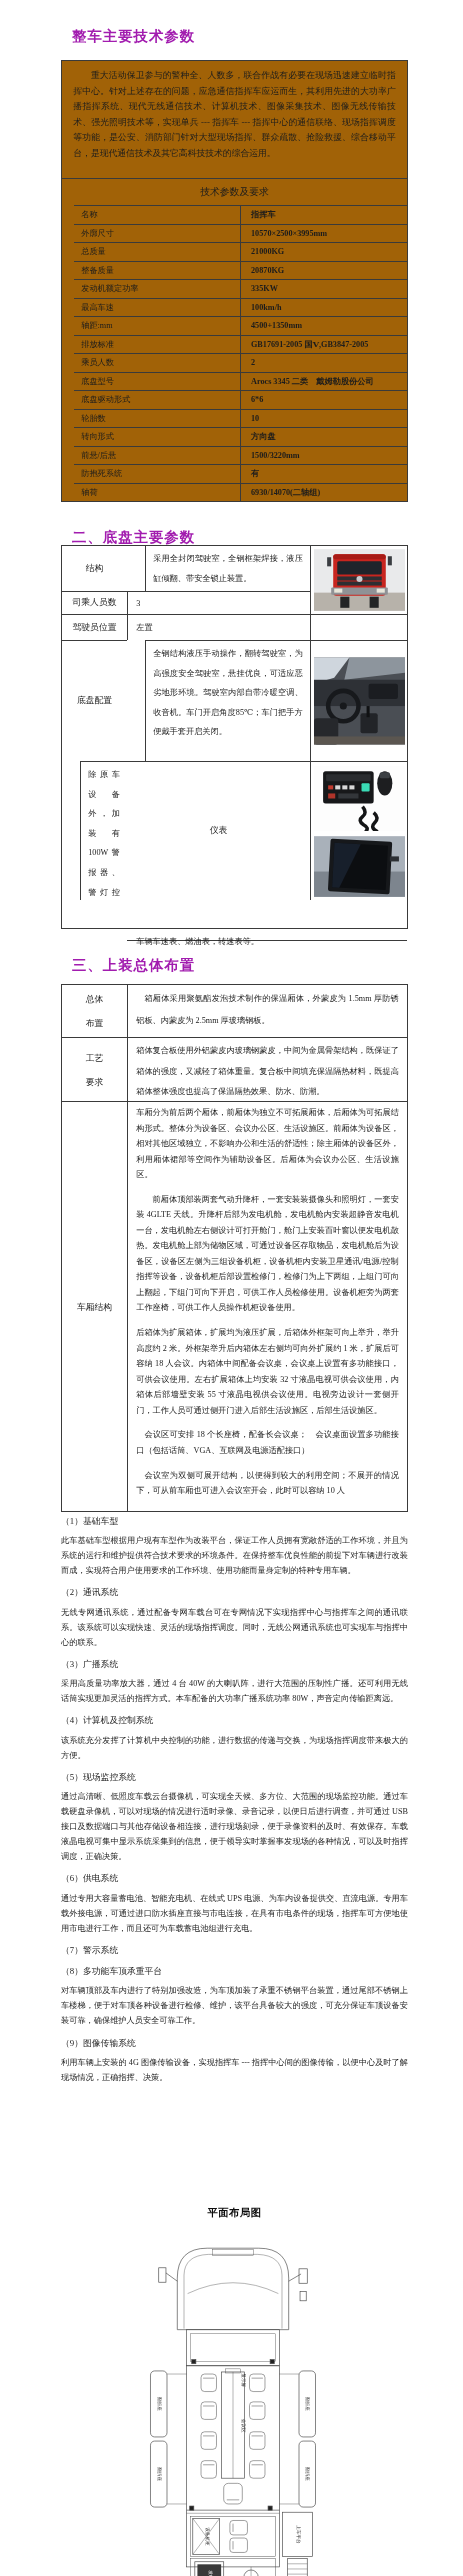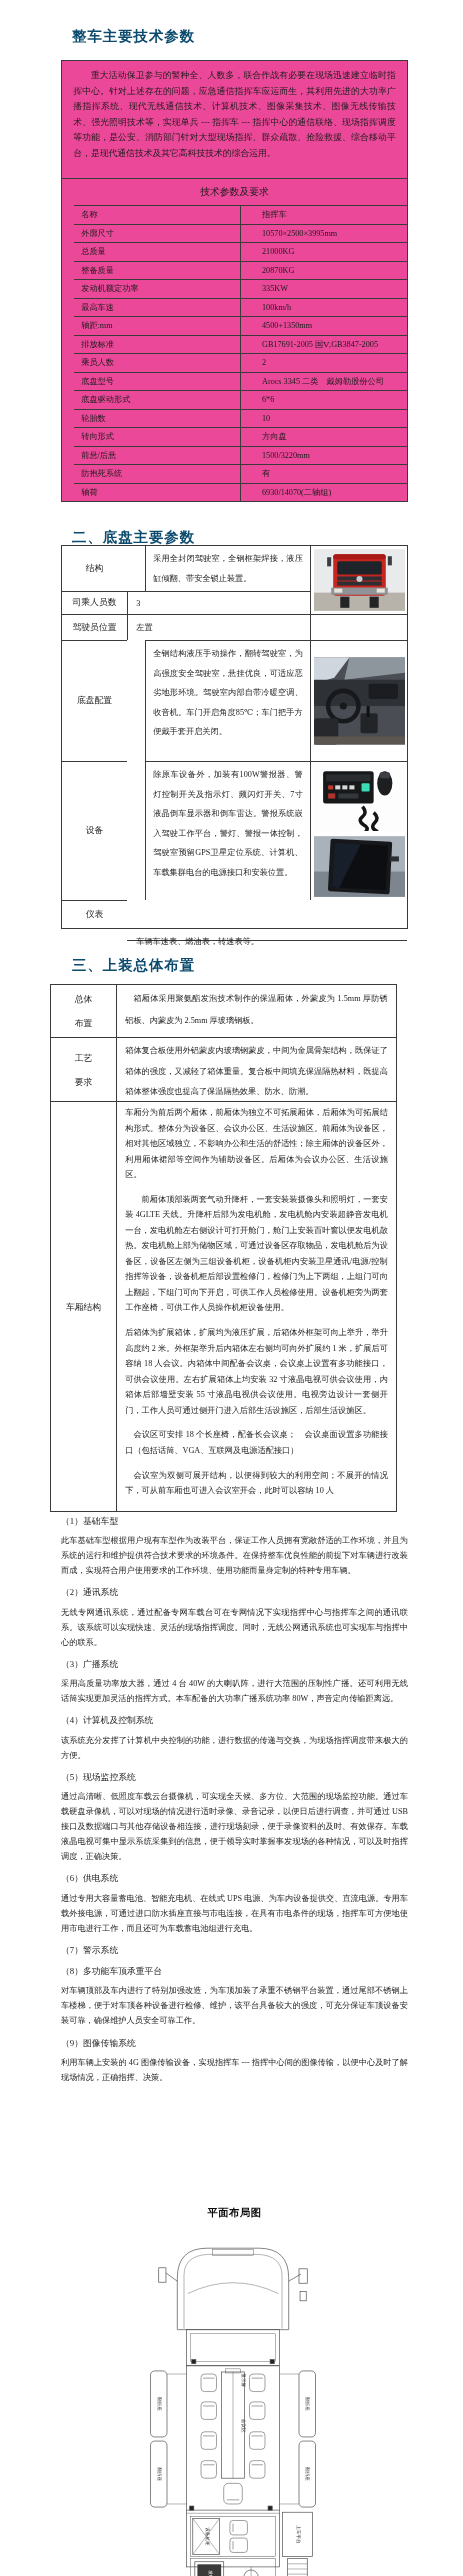--- a/index.html
+++ b/index.html
@@ -1,46 +1,46 @@
 <!DOCTYPE html>
 <html style="font-size:8.2px"><head>
 <meta charset="utf-8">
 <style>
   html,body{margin:0;padding:0;background:#ffffff;}
   .page{position:relative;width:464px;height:3085px;background:#fff;overflow:hidden;
         font-family:"Liberation Serif","DejaVu Serif",serif;color:#1c1c1c;}
-  .h-main{position:absolute;font-weight:bold;font-size:14.4px;color:#0c4a6e;letter-spacing:1px;}
+  .h-main{position:absolute;font-weight:bold;font-size:14.4px;color:#a21caf;letter-spacing:1px;}
   .h-center{position:absolute;left:61px;width:347px;text-align:center;font-weight:bold;font-size:10.3px;color:#0d0d0d;letter-spacing:0.5px;}
 
   
-  .t1{position:absolute;left:61px;top:60px;width:347px;border:1px solid #3a3a3a;box-sizing:border-box;background:#ec4899;}
+  .t1{position:absolute;left:61px;top:60px;width:347px;border:1px solid #3a3a3a;box-sizing:border-box;background:#a16207;}
   .t1-intro{height:117px;box-sizing:border-box;padding:7.2px 11.3px 0 11.3px;font-size:8.8px;line-height:15.5px;
             text-align:justify;text-indent:2em;overflow:hidden;}
   .t1-head{height:26px;border-top:0.5px solid #3a3a3a;display:flex;align-items:center;justify-content:center;font-size:9.8px;}
   .t1 .row{display:grid;grid-template-columns:166px 1fr;height:17.5px;border-top:0.5px solid #3a3a3a;font-size:8.2px;margin-left:12px;}
   .t1 .c1{display:flex;align-items:center;padding-left:7.2px;}
-  .t1 .c2{display:flex;align-items:center;padding-left:21px;border-left:0.5px solid #3a3a3a;}
+  .t1 .c2{display:flex;align-items:center;padding-left:10px;border-left:0.5px solid #3a3a3a;font-weight:bold;}
 
   
   .t2{position:absolute;left:61px;top:545px;width:347px;box-sizing:border-box;border:1px solid #3a3a3a;background:#fff;
       display:grid;grid-template-columns:65px 183px 1fr;grid-template-rows:45px 23px 26px 121px 139px 28px;}
   .t2 .lab{display:flex;align-items:center;justify-content:center;font-size:8.8px;}
   .t2 .bl{border-left:0.5px solid #3a3a3a;}
   .t2 .bt{border-top:0.5px solid #3a3a3a;}
   .t2 .txt{padding:3.1px 7.2px;font-size:8.2px;line-height:19.6px;text-align:justify;overflow:hidden;box-sizing:border-box;margin-left:18px;}
   .t2 .val{display:flex;align-items:center;padding-left:8.2px;font-size:8.2px;}
   .t2 .imgcell{display:flex;align-items:center;justify-content:center;padding:2.1px;overflow:hidden;}
   .t2 .imgcol{display:flex;flex-direction:column;gap:5.2px;align-items:center;justify-content:flex-start;padding-top:4.1px;}
   .cell-truck{grid-column:3;grid-row:1/3;}
   .cell-dash{grid-column:3;grid-row:4;}
   .cell-equip{grid-column:3;grid-row:5;}
   .cell-meter{grid-column:2/4;margin-top:40px;}
 
   
-  .t3{position:absolute;left:50px;top:984px;width:347px;box-sizing:border-box;border:1px solid #3a3a3a;background:#fff;
+  .t3{position:absolute;left:61px;top:984px;width:347px;box-sizing:border-box;border:1px solid #3a3a3a;background:#fff;
       display:grid;grid-template-columns:65px 1fr;grid-template-rows:52px 64px 410px;}
   .t3 .lab{display:flex;align-items:center;justify-content:center;text-align:center;font-size:8.8px;
            white-space:pre-line;line-height:24px;}
   .t3 .cont{border-left:0.5px solid #3a3a3a;padding:3.1px 8.2px;font-size:8.2px;text-align:justify;overflow:hidden;box-sizing:border-box;}
   .t3 .bt{border-top:0.5px solid #3a3a3a;}
   .lh42{line-height:21.6px;text-indent:1em;}
   .lh40{line-height:20.6px;}
   .t3 .body p{margin:0 0 9.3px 0;line-height:15.5px;}
   .ind2{text-indent:2em;} .ind1{text-indent:1em;}
 
@@ -173,21 +173,20 @@
         <rect x="108" y="52" width="58" height="30" rx="4" fill="#1b1d21"></rect>
         <circle cx="58" cy="96" r="30" fill="none" stroke="#17191c" stroke-width="9"></circle>
         <circle cx="58" cy="96" r="7" fill="#17191c"></circle>
         <rect x="0" y="120" width="48" height="52" rx="6" fill="#26282c"></rect>
         <rect x="92" y="110" width="34" height="40" rx="4" fill="#222428"></rect>
         <rect x="104" y="96" width="6" height="22" fill="#101113"></rect>
         <rect x="0" y="156" width="180" height="16" fill="#5b5650"></rect>
       </svg>
     </div>
 
-    <div class="lab bt">设备</div>
     <div class="txt bl bt">除原车设备外，加装有100W警报器、警灯控制开关及指示灯、频闪灯开关、7寸液晶倒车显示器和倒车雷达。警报系统嵌入驾驶工作平台，警灯、警报一体控制，驾驶室预留GPS卫星定位系统、计算机、车载集群电台的电源接口和安装位置。</div>
     <div class="imgcol bl bt cell-equip">
       <svg width="91" height="65" viewBox="0 0 180 128">
         <rect width="180" height="128" fill="#fdfdfd"></rect>
         <rect x="18" y="10" width="100" height="64" rx="5" fill="#17181a"></rect>
         <rect x="24" y="16" width="88" height="14" rx="2" fill="#2a2c2f"></rect>
         <rect x="28" y="38" width="10" height="8" fill="#c03a2e"></rect>
         <rect x="42" y="38" width="10" height="8" fill="#d8d8d8"></rect>
         <rect x="56" y="38" width="10" height="8" fill="#d8d8d8"></rect>
         <rect x="70" y="38" width="10" height="8" fill="#d8d8d8"></rect>

